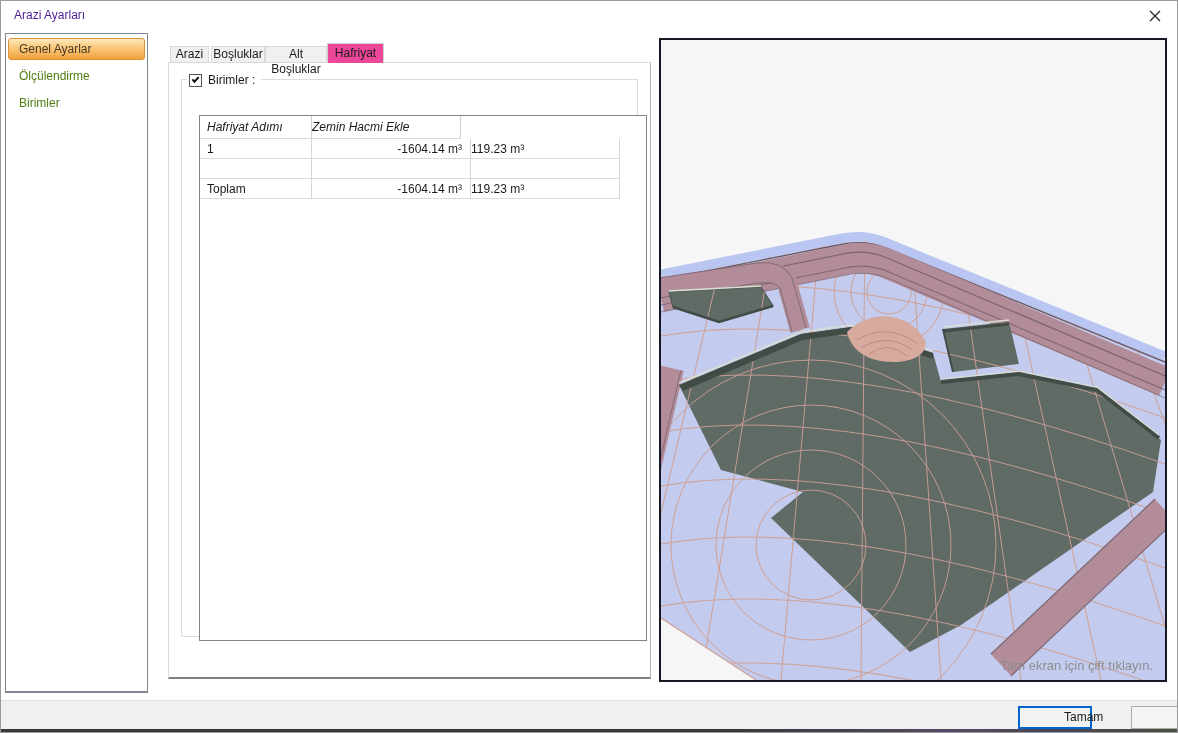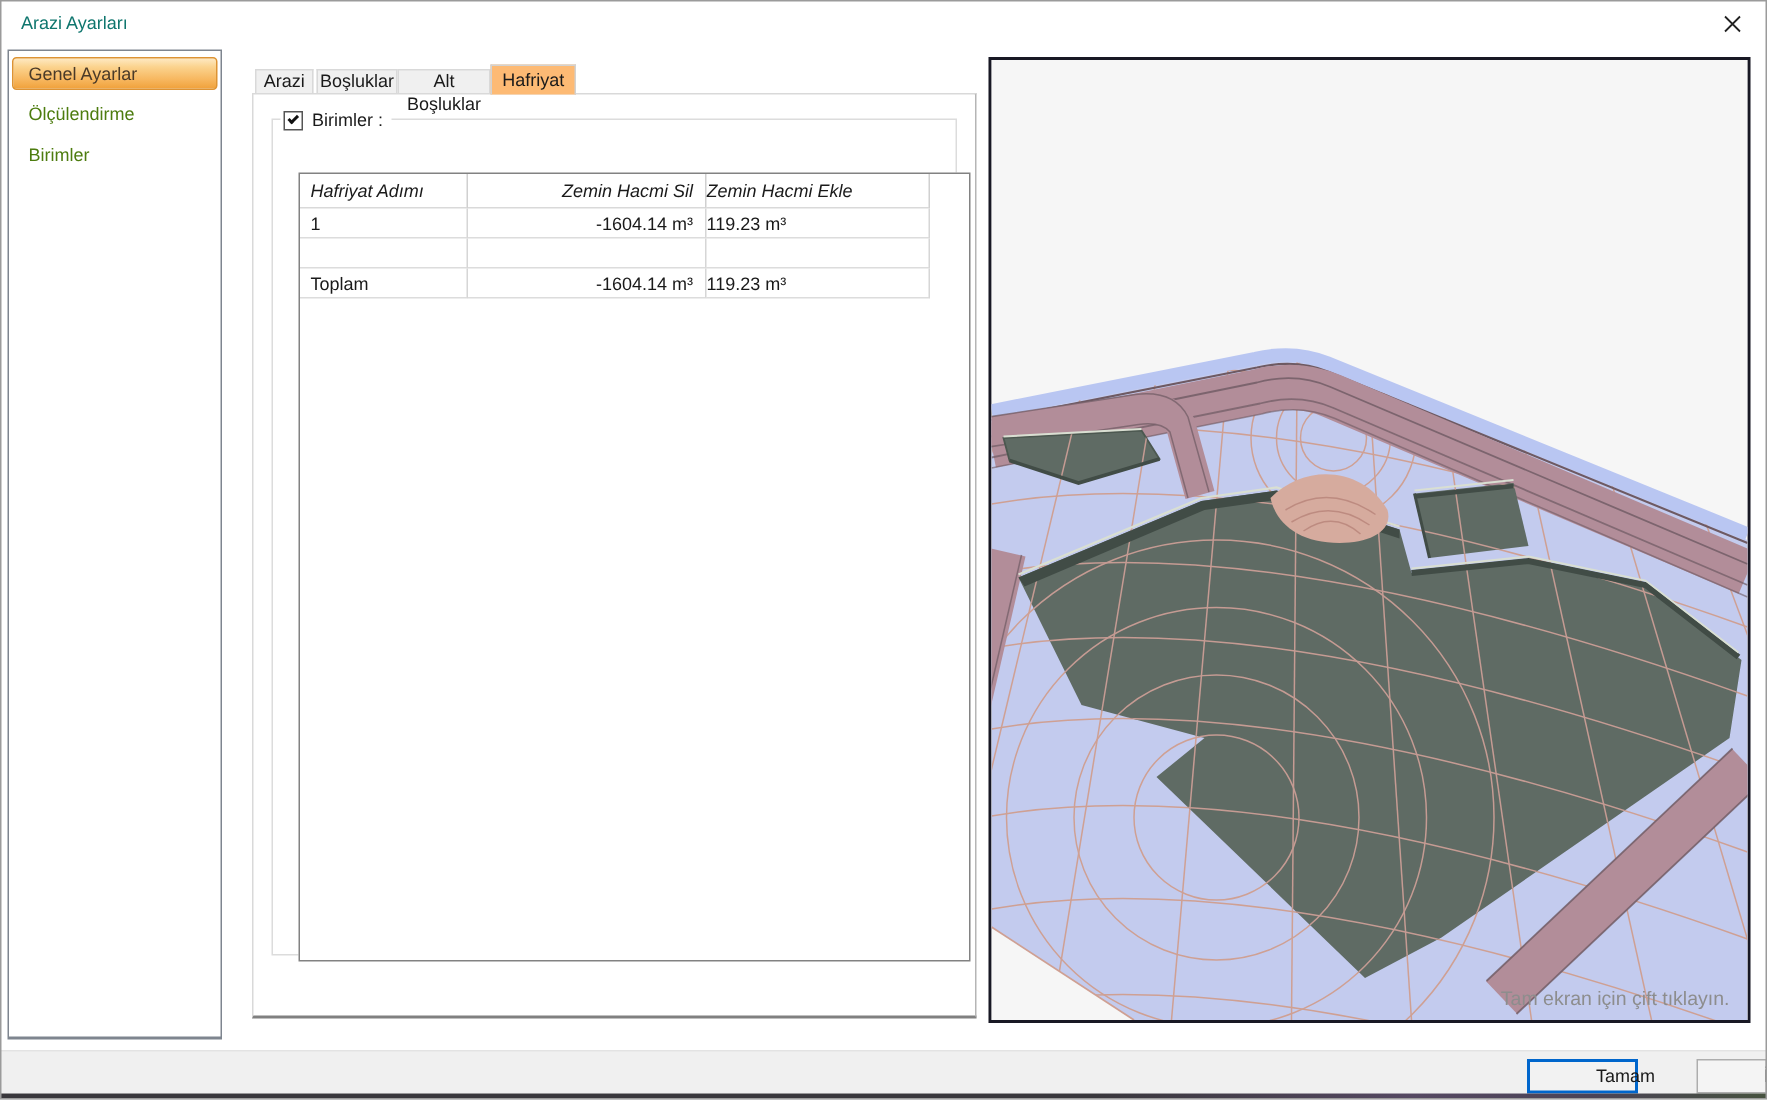--- a/index.html
+++ b/index.html
@@ -8,21 +8,21 @@
     font-family:"Liberation Sans", sans-serif;
     font-size:12px; color:#1a1a1a;
     background:#ffffff; position:relative; overflow:hidden;
   }
   .window-frame {
     position:absolute; inset:0; border:1px solid #9b9b9b;
     pointer-events:none; z-index:50;
   }
   
   .titlebar { position:absolute; left:0; top:0; width:100%; height:30px; background:#ffffff; }
-  .titlebar .title { position:absolute; left:14px; top:0; line-height:30px; color:#0f766e; }
+  .titlebar .title { position:absolute; left:14px; top:0; line-height:30px; color:#4c1d95; }
   .close-btn { position:absolute; right:10px; top:4px; width:26px; height:24px;
     display:flex; align-items:center; justify-content:center; cursor:default; }
   
   .sidebar {
     position:absolute; left:5px; top:33px; width:143px; height:660px;
     background:#fff; border:1px solid #7e858f; border-bottom-width:2px;
   }
   .sidebar-item {
     position:relative; height:22px; line-height:22px; margin:0 2px 5px 2px;
     padding-left:11px; color:#4d7c0f;
@@ -30,21 +30,21 @@
   .sidebar-list { padding-top:4px; }
   .sidebar-item.selected {
     background:linear-gradient(to bottom, #fee9c2 0%, var(--c-selected_top,#fbd38e) 28%, #f7b75f 70%, var(--c-selected_bottom,#f0a23c) 100%);
     border:1px solid var(--c-selected_border,#dd9333);
     border-radius:3px; line-height:20px; padding-left:10px; color:#4a3a28;
   }
   
   .tab { position:absolute; top:46px; height:16px; background:#f0f0f0;
     border:1px solid #d9d9d9; border-bottom:none; text-align:center;
     font-size:12px; line-height:15px; z-index:2; }
-  .tab.active { top:43px; height:20px; background:#fdba74; line-height:18px;
+  .tab.active { top:43px; height:20px; background:#ec4899; line-height:18px;
     border:1px solid #d2d2d2; border-bottom:none; z-index:4; }
   .tab-page {
     position:absolute; left:168px; top:62px; width:483px; height:617px;
     background:#fff; border:1px solid #d9d9d9;
     border-bottom:2px solid #808080; border-right:1px solid #b5b5b5; z-index:1;
   }
   
   .groupbox {
     position:absolute; left:12px; top:16px; width:457px; height:558px;
     border:1px solid #dcdcdc;
@@ -128,21 +128,20 @@
     <div class="groupbox-legend">
       <span class="checkbox">
         <span class="check"></span>
       </span>
       <span>Birimler :</span>
     </div>
 
     <div class="lv">
       <div class="lv-row lv-head">
         <div class="lv-cell c0">Hafriyat Adımı</div>
-        <div class="lv-cell c1">Zemin Hacmi Sil</div>
         <div class="lv-cell c2">Zemin Hacmi Ekle</div>
       </div>
       <div class="lv-body">
         <div class="lv-row">
           <div class="lv-cell c0">1</div>
           <div class="lv-cell c1">-1604.14 m³</div>
           <div class="lv-cell c2">119.23 m³</div>
         </div>
         <div class="lv-row">
           <div class="lv-cell c0"></div>

